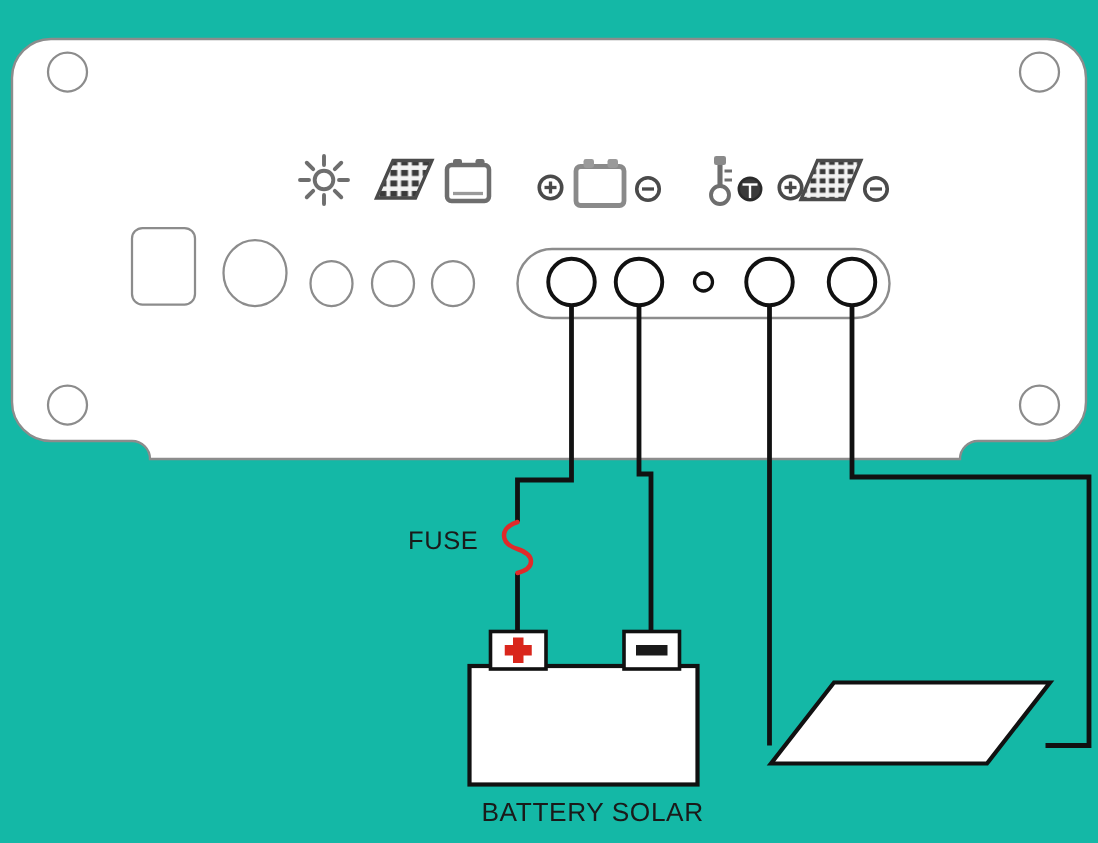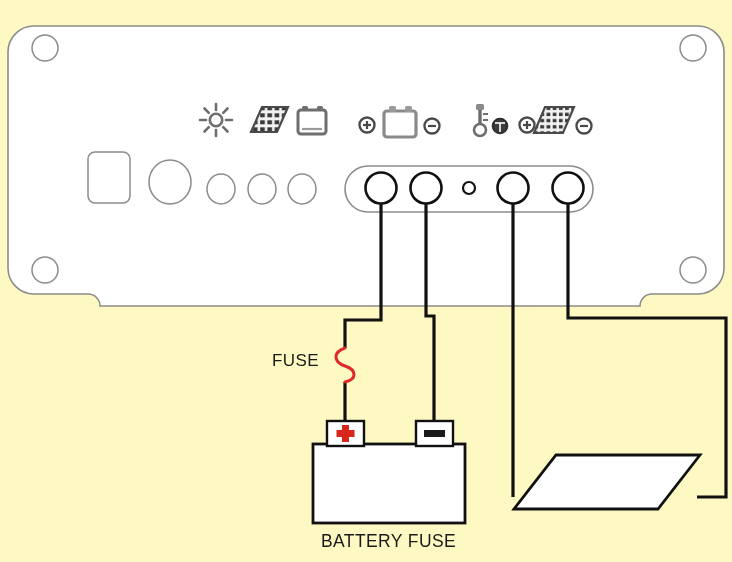--- a/index.html
+++ b/index.html
@@ -6,21 +6,21 @@
   html, body {
     margin: 0;
     padding: 0;
     background: #ffffff;
     font-family: "Liberation Sans", sans-serif;
   }
   #stage {
     position: relative;
     width: 732px;
     height: 562px;
-    background: #fef9c3;
+    background: #14b8a6;
     overflow: hidden;
   }
   #diagram {
     position: absolute;
     left: 0;
     top: 0;
     width: 732px;
     height: 562px;
   }
   .dlabel {
@@ -215,16 +215,16 @@
     </g>
 
     <g>
       <path d="M 556 455 L 700 455 L 658 509 L 514 509 Z" fill="#ffffff" stroke="#111111" stroke-width="2.8"></path>
     </g>
 
   </svg>
 
   <div class="dlabel" id="label-fuse">FUSE</div>
 
-  <div class="dlabel" id="label-battery-bank">BATTERY FUSE</div>
+  <div class="dlabel" id="label-battery-bank">BATTERY SOLAR</div>
 
 
 </div>
 
 </body></html>

